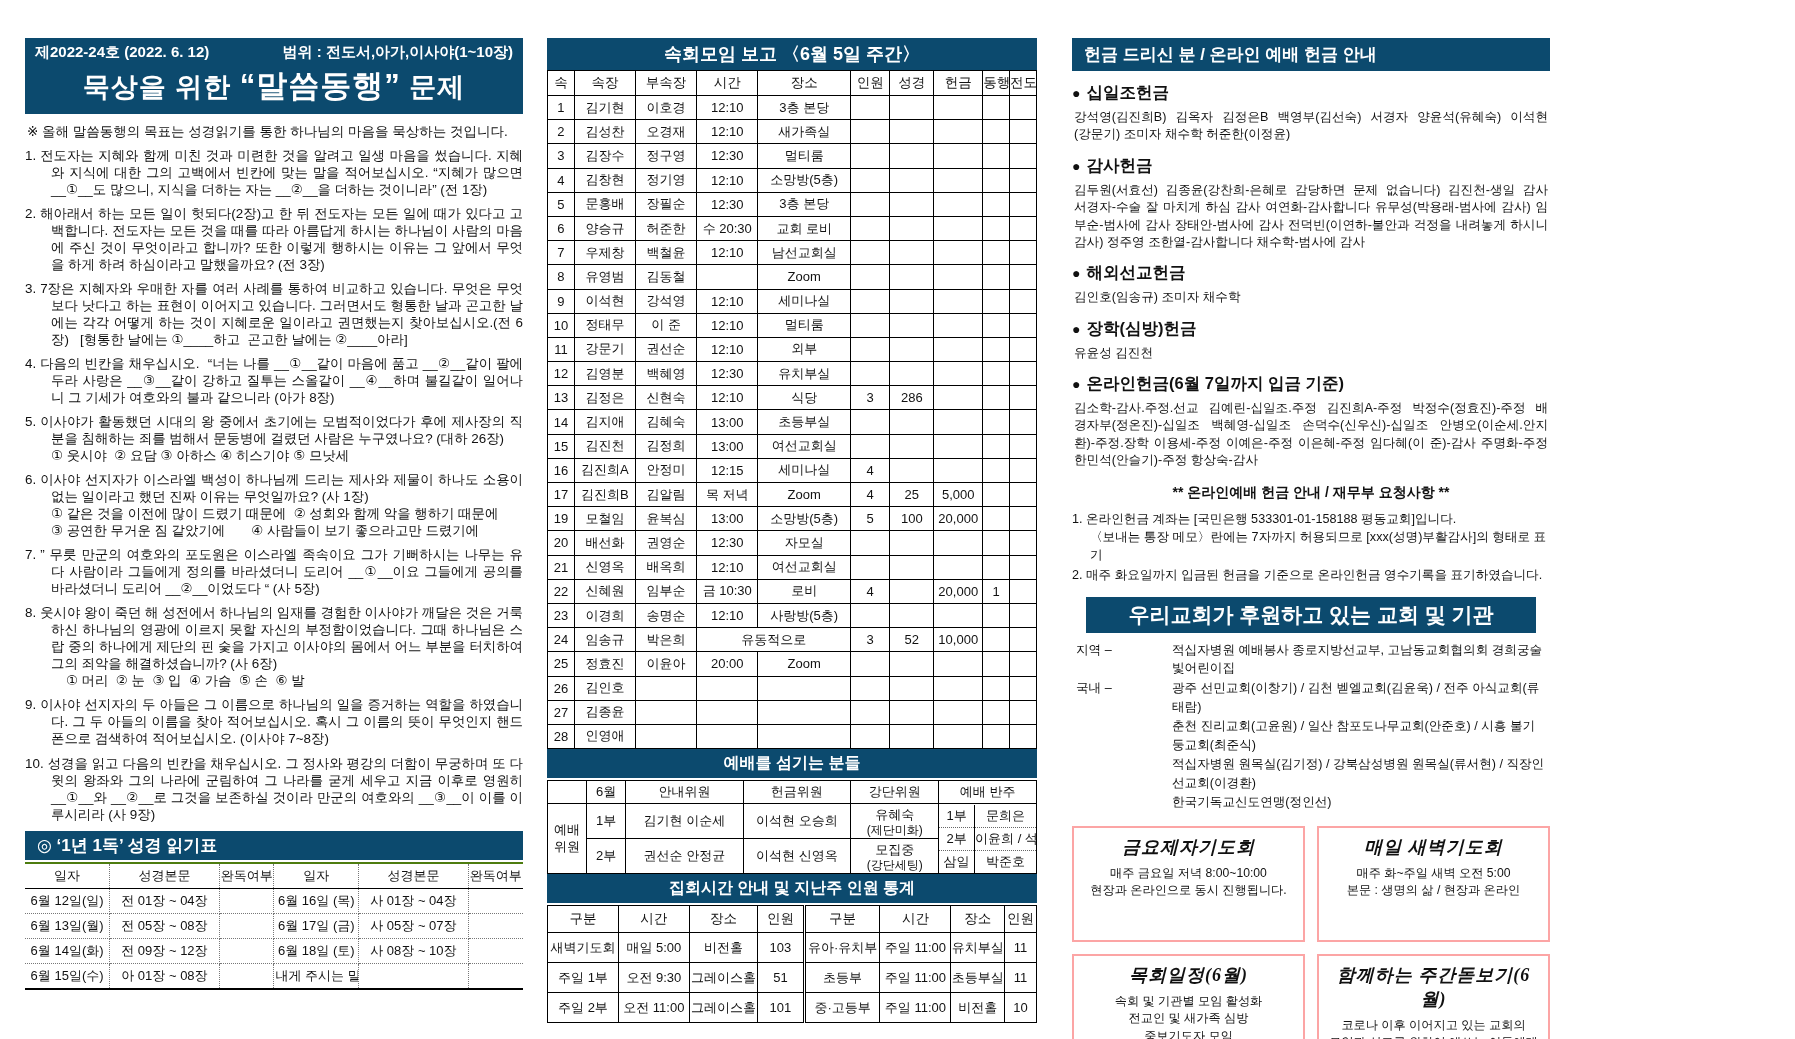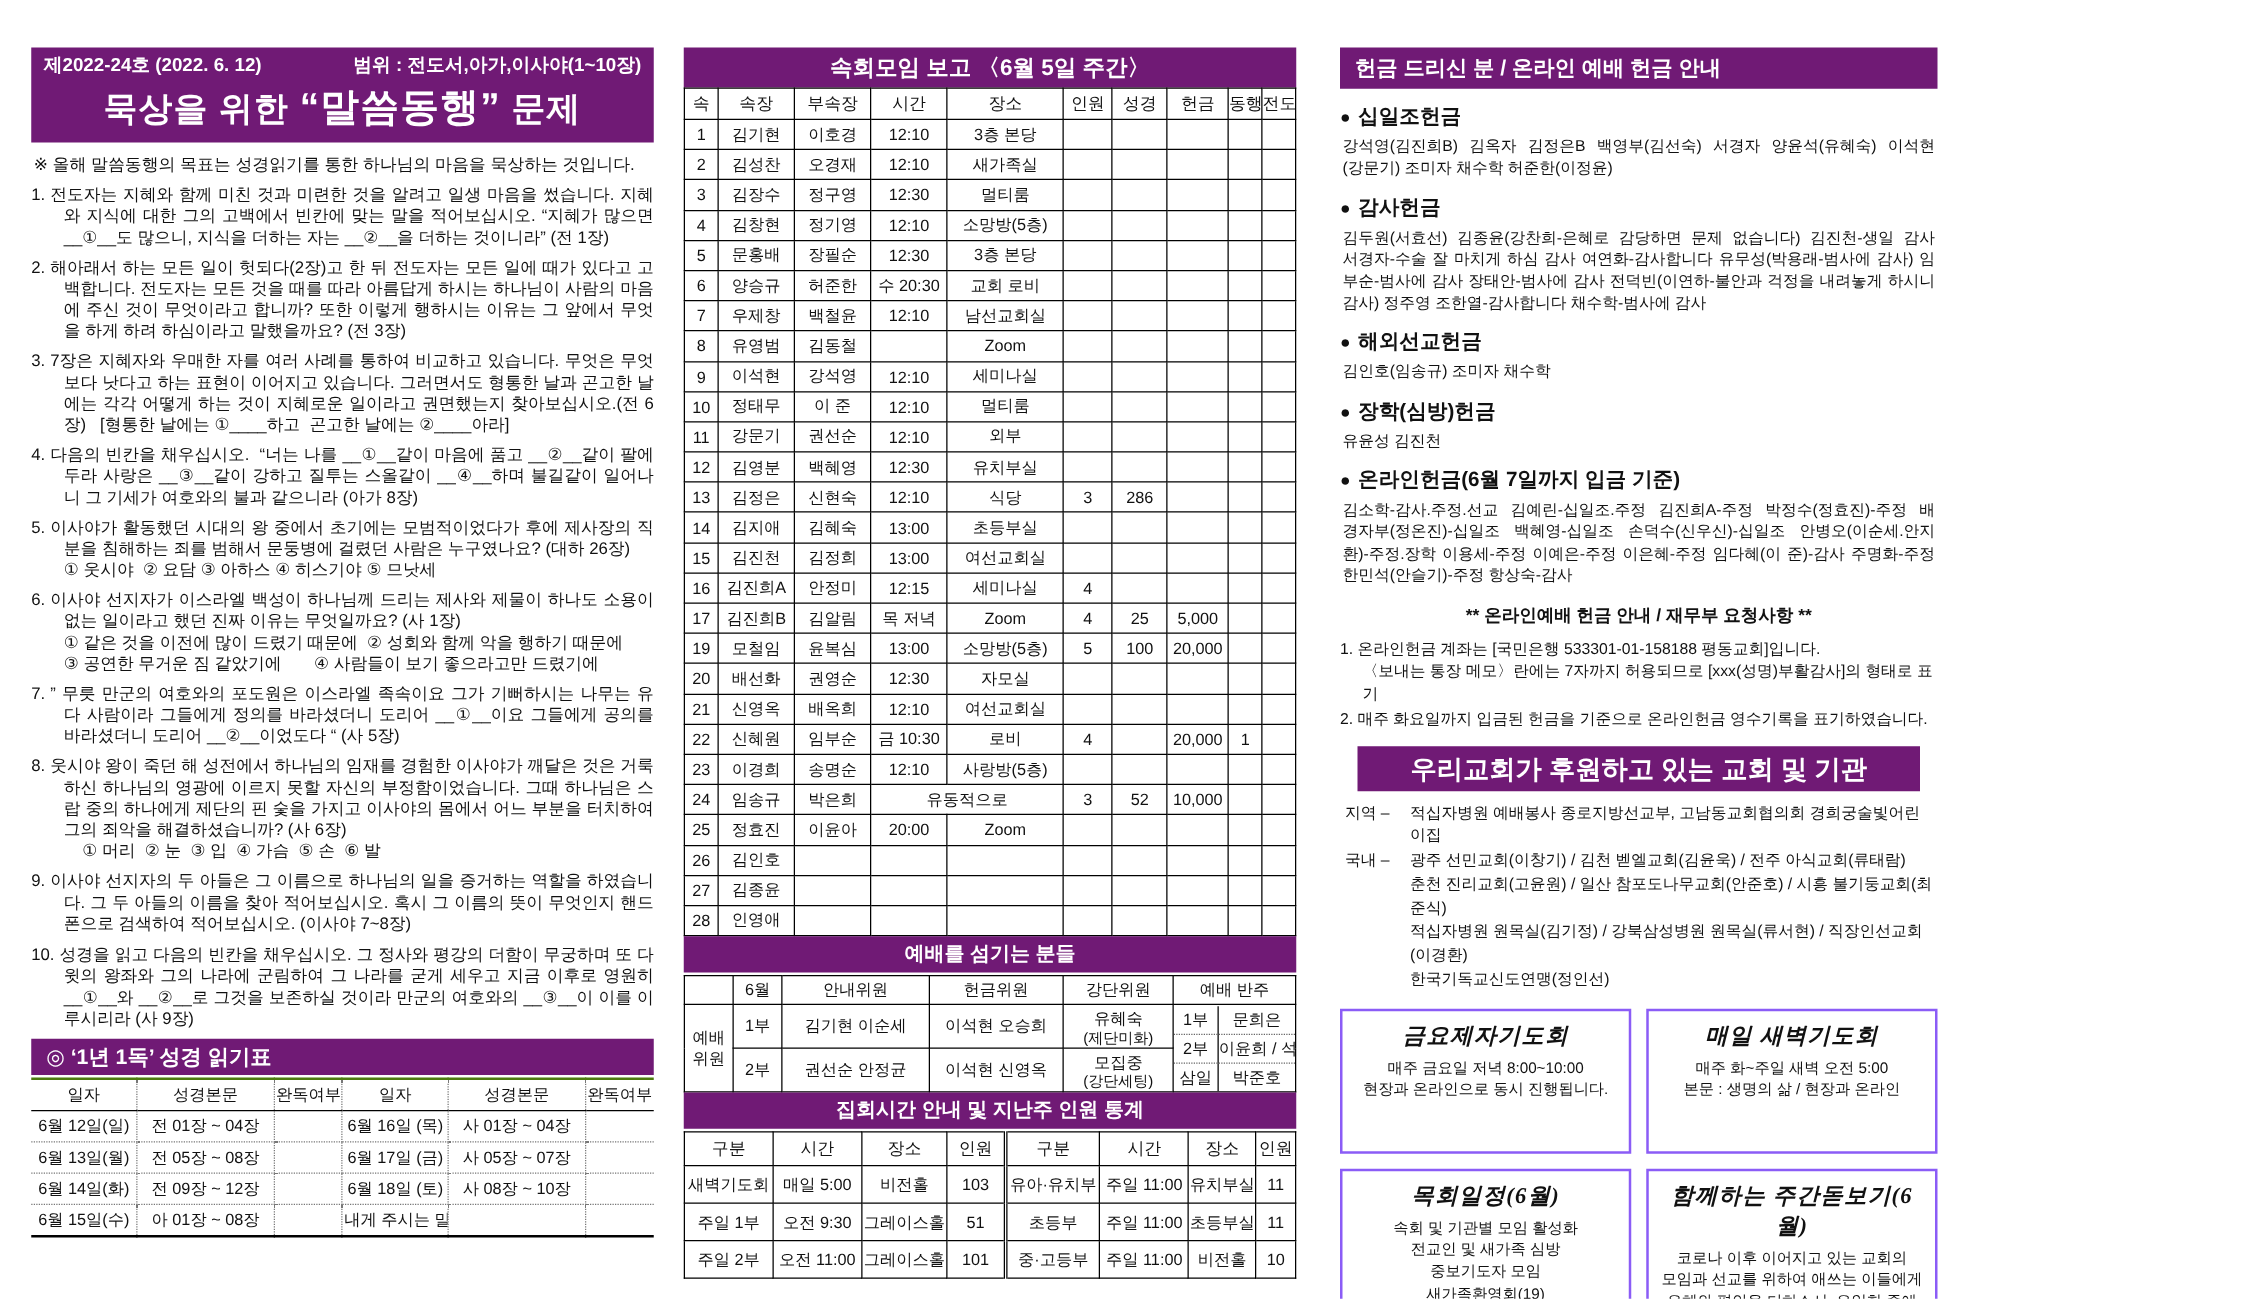--- a/index.html
+++ b/index.html
@@ -6,21 +6,21 @@
   body{
     width:1795px;height:1039px;position:relative;background:#ffffff;
     font-family:"Liberation Sans","DejaVu Sans",sans-serif;color:#111;
     -webkit-font-smoothing:antialiased;
   }
   .col{position:absolute;top:38px;}
   #col-left{left:25px;width:498px;}
   #col-mid{left:547px;width:490px;}
   #col-right{left:1072px;width:478px;}
 
-  .darkbar{background:#701a75;color:#fff;}
+  .darkbar{background:#0c4a6e;color:#fff;}
   
   .masthead{padding:5px 10px 7px;}
   .mast-row1{display:flex;justify-content:space-between;font-size:15px;font-weight:bold;}
   .mast-row2{text-align:center;font-size:27px;font-weight:bold;margin-top:3px;letter-spacing:1px;}
   .mast-row2 .big{font-size:31px;font-weight:900;}
   .intro{font-size:13.5px;margin:9px 2px 6px;text-align:justify;}
   .questions{font-size:13.4px;line-height:1.27;}
   .question{margin:0 0 7px;padding-left:26px;text-indent:-26px;text-align:justify;white-space:pre-wrap;}
   .question .qno{font-weight:normal;margin-right:4px;}
 
@@ -62,23 +62,23 @@
   .bullet-head{font-size:16.5px;font-weight:bold;margin:11px 0 5px;}
   .bullet-head .dot{font-size:14px;margin-right:6px;}
   .offer-body{font-size:12.6px;line-height:1.38;text-align:justify;white-space:pre-wrap;margin:0 2px;}
   .center-note{font-size:14px;font-weight:bold;text-align:center;margin:14px 0 8px;}
   .notes{font-size:12.6px;line-height:1.45;}
   .note-item{padding-left:18px;text-indent:-18px;margin-bottom:2px;white-space:pre-wrap;}
   .support-bar{font-size:21px;font-weight:bold;text-align:center;padding:4px 0;margin:12px 14px 8px;}
   .support-lines{font-size:12.6px;line-height:1.5;margin:0 4px;}
   .support-item{display:flex;margin-bottom:1px;}
   .support-item .lab{flex:0 0 52px;}
-  .support-item .txt{flex:1;white-space:pre-wrap;}
+  .support-item .txt{flex:1;white-space:pre-wrap;margin-left:44px;}
   .boxes{display:grid;grid-template-columns:1fr 1fr;gap:12px;margin-top:14px;}
-  .infobox{border:2px solid #8b5cf6;padding:7px 9px 9px;min-height:96px;}
+  .infobox{border:2px solid #fca5a5;padding:7px 9px 9px;min-height:96px;}
   .infobox .btitle{font-family:"Liberation Serif","DejaVu Serif",serif;font-style:italic;font-weight:bold;
     font-size:18px;text-align:center;margin-bottom:6px;letter-spacing:1px;}
   .infobox .bbody{font-size:12.2px;line-height:1.45;text-align:center;white-space:pre-wrap;}
 </style>
 </head>
 <body>
 
 <div class="col" id="col-left">
   <div class="darkbar masthead">
     <div class="mast-row1">

